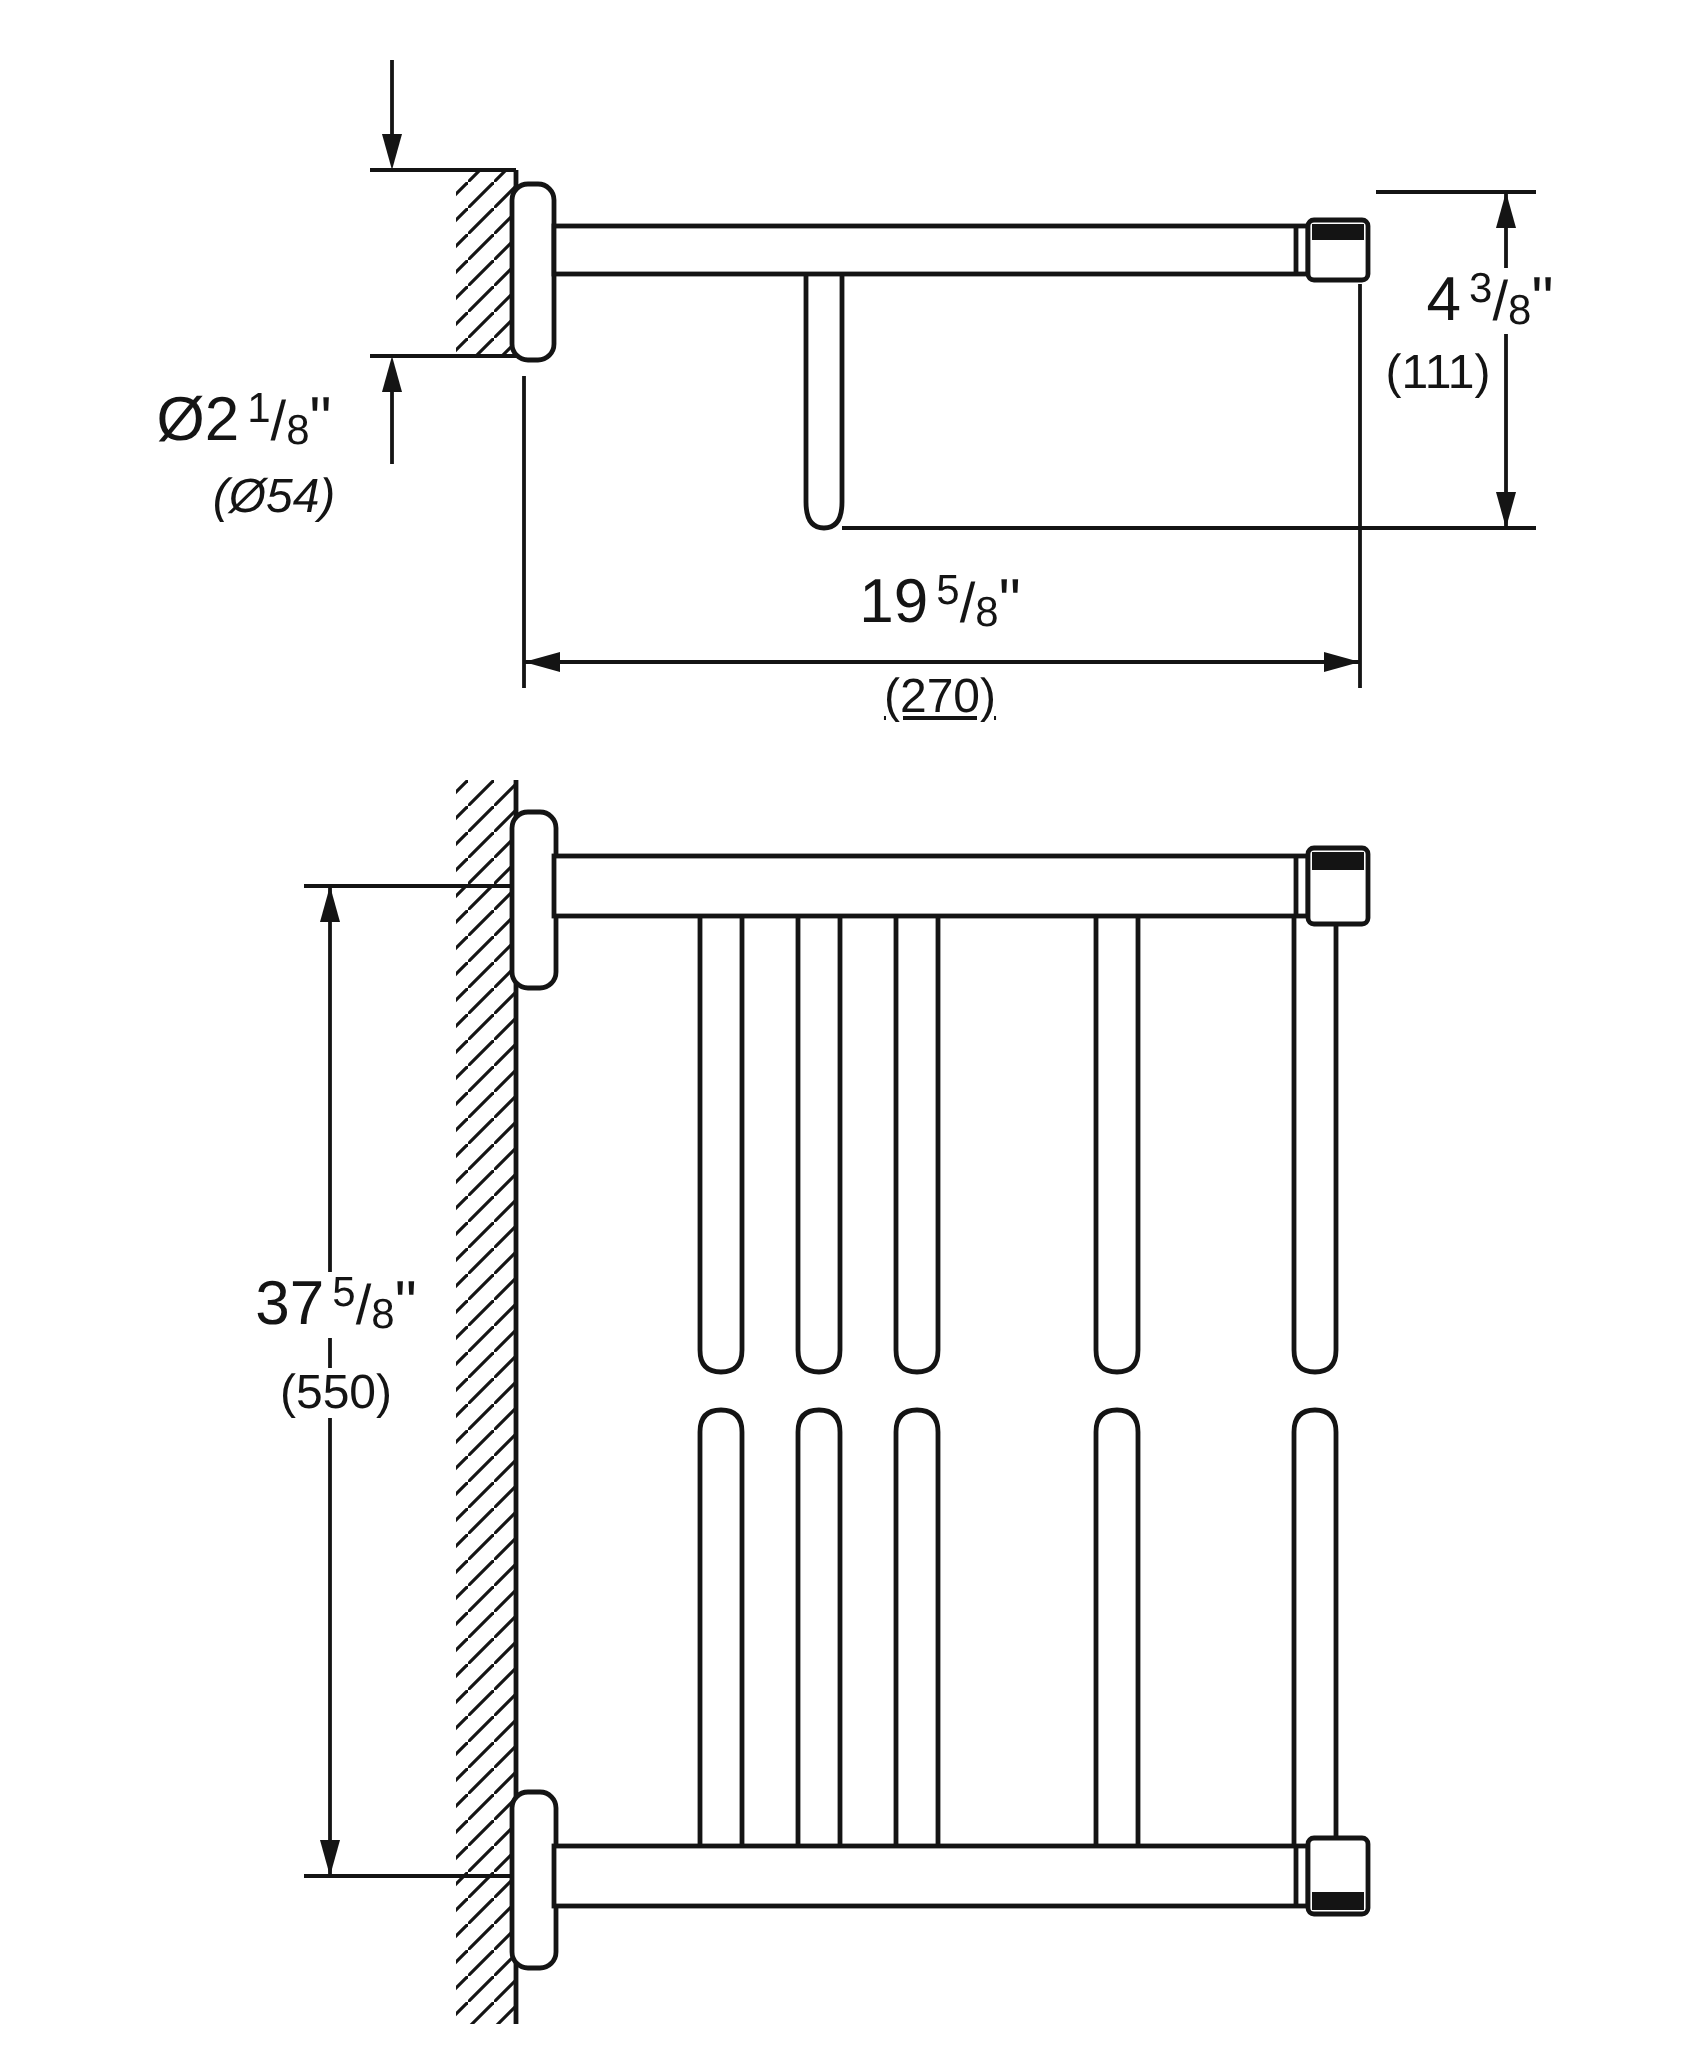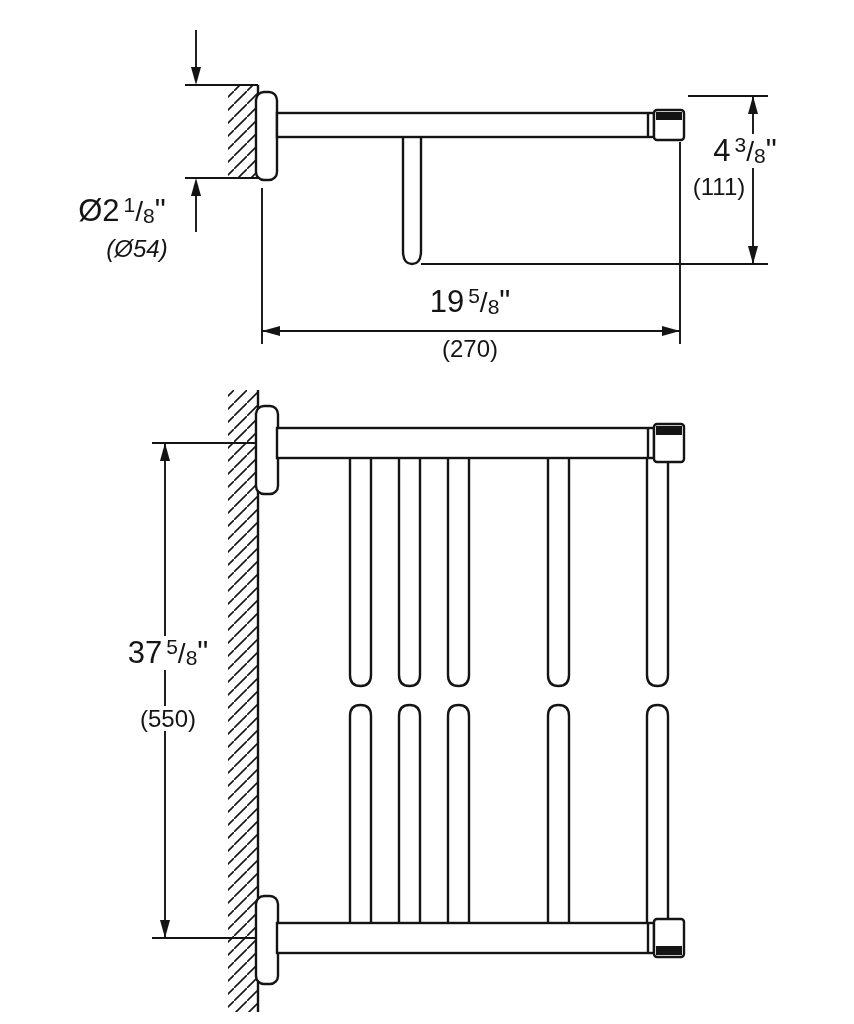--- a/index.html
+++ b/index.html
@@ -121,20 +121,20 @@
   <div class="dim-label metric" style="left:137px;top:236px;font-style:italic;">(Ø54)</div>
 
   <div class="dim-label bg" style="left:745px;top:134px;">
     <span>4</span><span class="num">3</span><span class="sep">/</span><span class="den">8</span><span>"</span>
   </div>
   <div class="dim-label metric bg" style="left:719px;top:174px;">(111)</div>
 
   <div class="dim-label" style="left:470px;top:285px;">
     <span>19</span><span class="num">5</span><span class="sep">/</span><span class="den">8</span><span>"</span>
   </div>
-  <div class="dim-label metric" style="left:470px;top:336px;">(270)</div>
+  <div class="dim-label metric" style="left:470px;top:336px;text-decoration:underline;">(270)</div>
 
   <div class="dim-label bg" style="left:168px;top:636px;">
     <span>37</span><span class="num">5</span><span class="sep">/</span><span class="den">8</span><span>"</span>
   </div>
-  <div class="dim-label metric bg" style="left:168px;top:706px;">(550)</div>
+  <div class="dim-label metric bg" style="left:168px;top:684px;">(550)</div>
 
 </div>
 
 </body></html>

